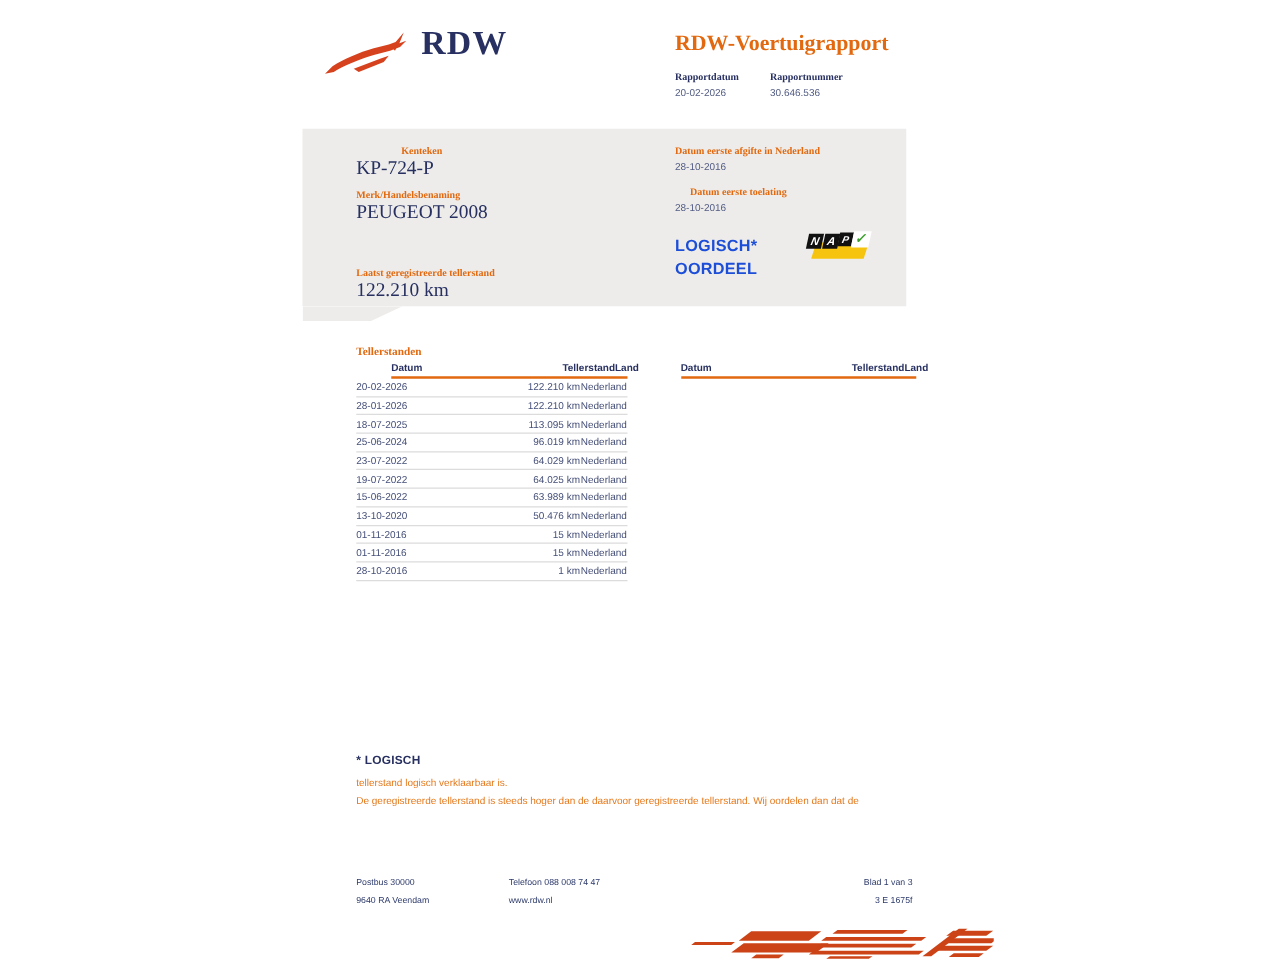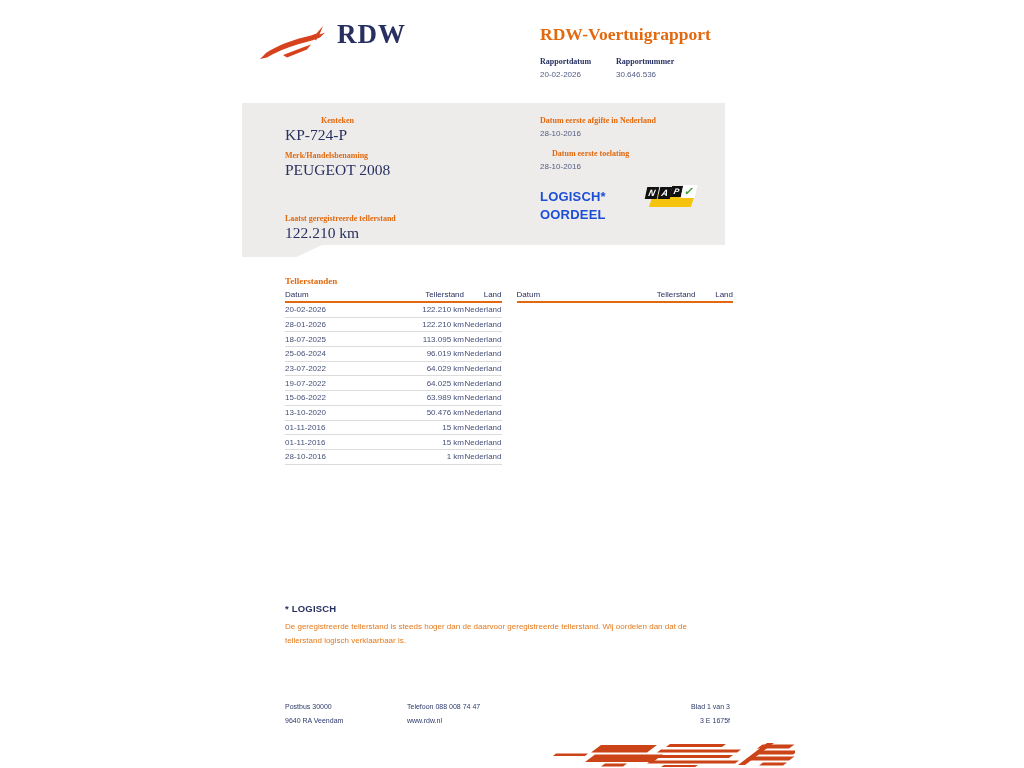--- a/index.html
+++ b/index.html
@@ -43,22 +43,22 @@
   .nap .chk { position:absolute; left:36px; top:1px; width:14px; height:13px; background:#fff;
               transform:skewX(-12deg); color:#3aa02c; font-weight:bold; font-size:11px;
               text-align:center; line-height:13px; }
 
   
   .sect-title { left:285px; top:276px; font-family:"Liberation Serif",serif; font-weight:bold;
                 font-size:9px; color:#e2690f;text-align:right; }
   .tables { left:285px; top:289px; width:448px; display:flex; gap:15px; }
   .mtable { width:216.5px; }
   .thead, .trow { display:grid; grid-template-columns:67px 112px 1fr; align-items:center; }
-  .thead { font-size:8px; font-weight:normal; color:#273061; height:14px;
-           border-bottom:2px solid #e2690f; padding-bottom:1px; }
+  .thead { font-size:8px; font-weight:bold; color:#273061; height:14px;
+           border-bottom:2px solid #e2690f; padding-bottom:1px;margin-left:28px; }
   .trow { font-size:8px; color:#454f78; height:14.7px; border-bottom:1px solid #dcdcdc; }
   .c1 { text-align:right; }
   .c2 { text-align:right; }
 
   
   .fn-title { left:285px; top:603px; font-size:9.5px; font-weight:bold; color:#273061; letter-spacing:0.2px; }
   .fn-body { left:285px; top:620px; width:470px; font-size:8px; line-height:14px; color:#e5791c; }
 
   
   .foot { top:700px; font-size:7px; line-height:14px; color:#2d3a6b; }
@@ -195,22 +195,22 @@
       <span class="c0">Datum</span>
       <span class="c1">Tellerstand</span>
       <span class="c2">Land</span>
     </div>
     <div class="tbody"></div>
   </div>
 </div>
 
 <div class="abs fn-title">* LOGISCH</div>
 <div class="abs fn-body">
+  <div>tellerstand logisch verklaarbaar is.</div>
   <div>De geregistreerde tellerstand is steeds hoger dan de daarvoor geregistreerde tellerstand. Wij oordelen dan dat de</div>
-  <div>tellerstand logisch verklaarbaar is.</div>
 </div>
 
 <div class="abs foot f-left">
   <div>Postbus 30000</div>
   <div>9640 RA Veendam</div>
 </div>
 <div class="abs foot f-mid">
   <div>Telefoon 088 008 74 47</div>
   <div>www.rdw.nl</div>
 </div>

